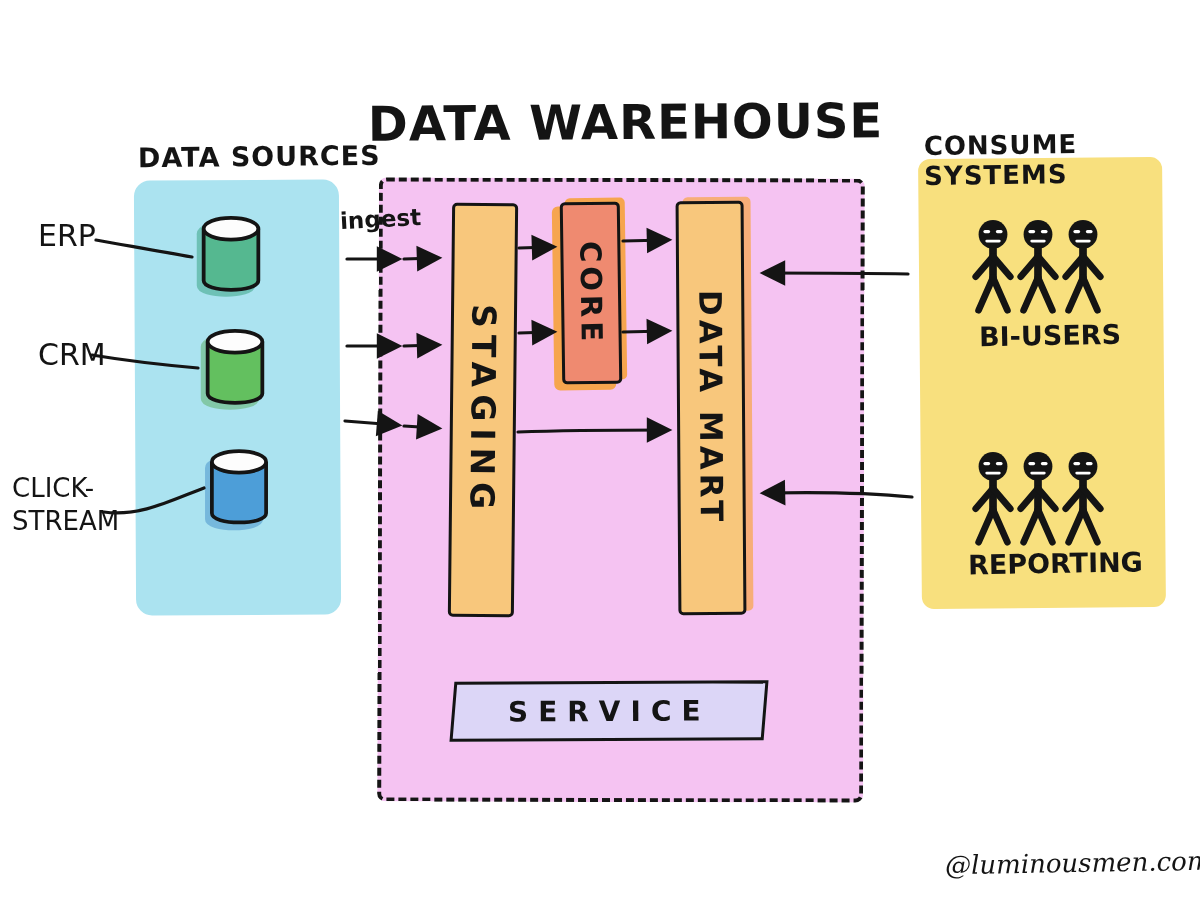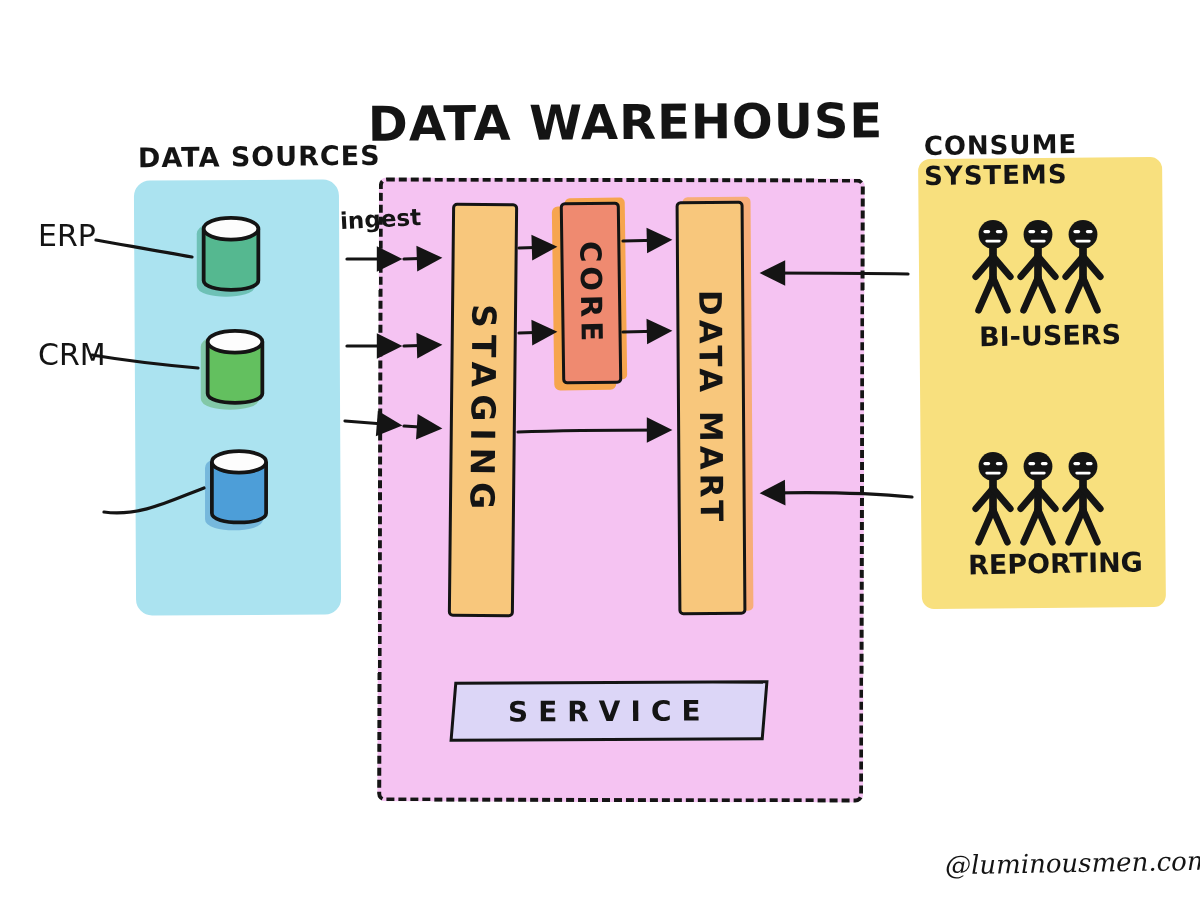--- a/index.html
+++ b/index.html
@@ -91,20 +91,21 @@
   <div class="abs sources-panel"></div>
   <div class="abs warehouse-panel"></div>
   <div class="abs consume-panel"></div>
 
   <h1 class="abs title">DATA WAREHOUSE</h1>
   <div class="abs section-label sources-label">DATA SOURCES</div>
   <div class="abs section-label consume-label">CONSUME SYSTEMS</div>
 
   <div class="abs src-label erp-label">ERP</div>
   <div class="abs src-label crm-label">CRM</div>
+  <div class="abs src-label click-label">CLICK-STREAM</div>
 
   <svg class="cyl cyl-erp" width="66" height="88" viewBox="0 0 70 92">
     <path d="M6,16 L6,71 C6,84 64,84 64,71 L64,16" stroke="#141414" stroke-width="4" stroke-linejoin="round" fill="#55b890"></path>
     <ellipse cx="35" cy="16" rx="29" ry="11.5" fill="#fdfdfd" stroke="#141414" stroke-width="4"></ellipse>
   </svg>
   <svg class="cyl cyl-crm" width="66" height="88" viewBox="0 0 70 92">
     <path d="M6,16 L6,71 C6,84 64,84 64,71 L64,16" stroke="#141414" stroke-width="4" stroke-linejoin="round" fill="#63c05f"></path>
     <ellipse cx="35" cy="16" rx="29" ry="11.5" fill="#fdfdfd" stroke="#141414" stroke-width="4"></ellipse>
   </svg>
   <svg class="cyl cyl-click" width="66" height="86" viewBox="0 0 70 92">

